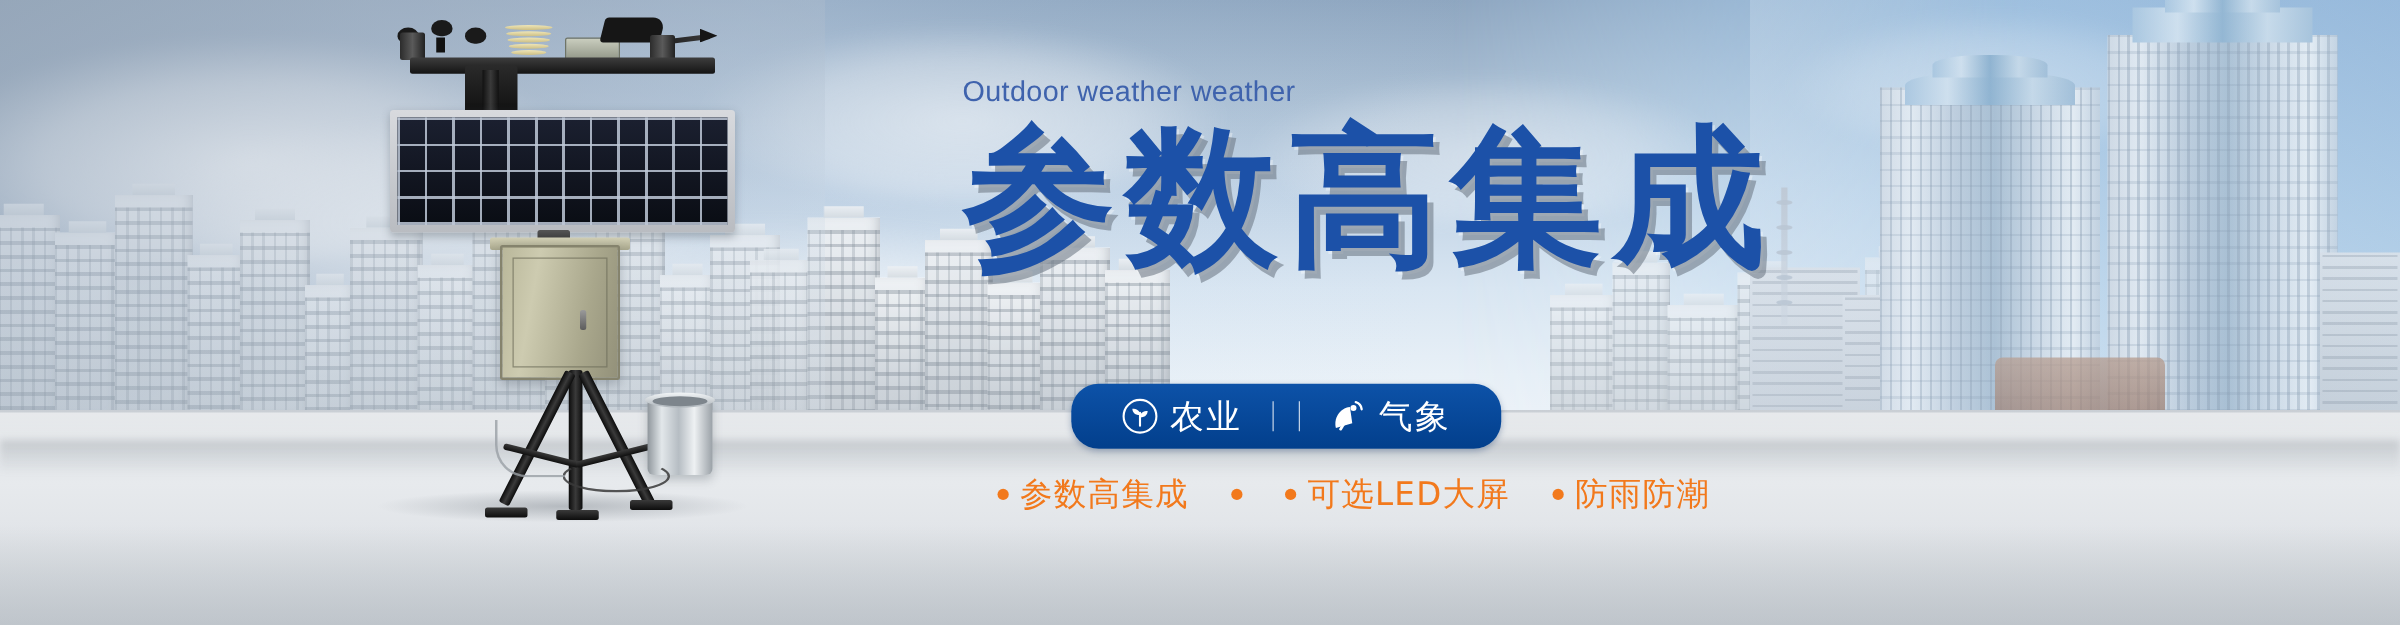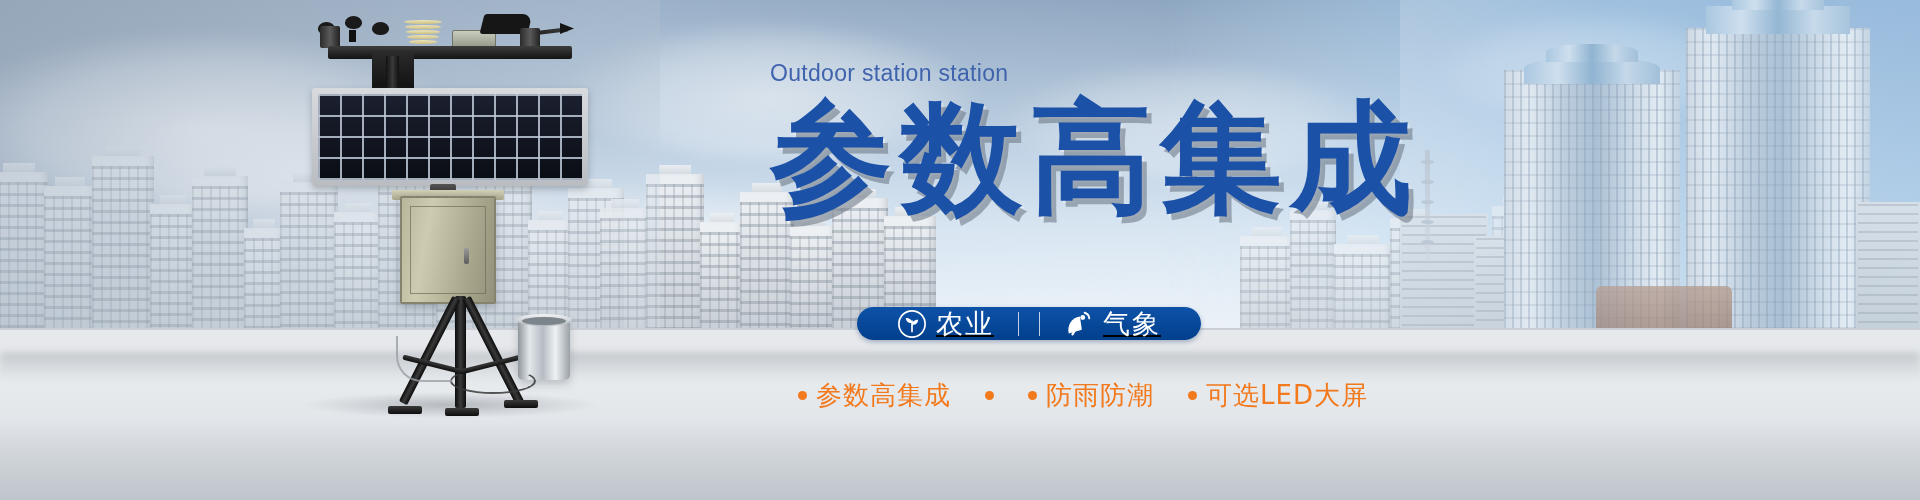--- a/index.html
+++ b/index.html
@@ -215,26 +215,25 @@
   .headline {
     margin-top:6px;
     font-size:122px; line-height:1.08; font-weight:bold;
     color:#1c51a8; letter-spacing:8px;
     font-family:"DejaVu Sans","Liberation Sans",sans-serif;
     text-shadow:5px 6px 0 rgba(104,114,128,.55), 2px 2px 0 rgba(255,255,255,.35);
   }
 
   .pill {
     position:absolute; left:857px; top:307px;
-    height:33px; padding:0 26px;
+    height:52px; padding:0 26px;
     display:flex; align-items:center;
     background:linear-gradient(180deg,#0d52a8,#023f8c);
     border-radius:22px;
     box-shadow:0 2px 5px rgba(30,60,110,.35);
-    text-decoration:underline;
   }
   .pill-item { display:flex; align-items:center; gap:9px; padding:0 14px; }
   .pill-item span.lbl {
     color:#fff; font-size:27px; letter-spacing:2px;
     font-family:"DejaVu Sans","Liberation Sans",sans-serif;
   }
   .pill-sep { width:1px; height:24px; background:rgba(255,255,255,.75); margin:0 10px; }
   .pill-icon { width:30px; height:30px; display:block; }
 
   .bullets {
@@ -386,21 +385,21 @@
 
   <div class="pole">
     <i style="top:10px;"></i>
       <i style="top:30px;"></i>
       <i style="top:50px;"></i>
     <i style="top:70px;"></i>
       <i style="top:90px;"></i>
   </div>
 
   <div class="content">
-    <div class="eyebrow">Outdoor station station</div>
+    <div class="eyebrow">Outdoor weather weather</div>
     <div class="headline">参数高集成</div>
   </div>
 
   <div class="pill">
 
     <div class="pill-item">
       <svg class="pill-icon" viewBox="0 0 32 32">
         <circle cx="16" cy="16" r="14" fill="none" stroke="#fff" stroke-width="1.8"></circle>
         <path d="M16 24 V13" stroke="#fff" stroke-width="1.8" fill="none" stroke-linecap="round"></path>
         <path d="M16 15 C11 15 9.5 12 9.5 9.5 C13 9.5 16 11 16 15 Z" fill="#fff"></path>
@@ -428,21 +427,21 @@
   <div class="bullets">
     <div class="bullet">
       <span class="dot"></span>
       <span class="btxt">参数高集成</span>
     </div>
     <div class="bullet">
       <span class="dot"></span>
     </div>
     <div class="bullet">
       <span class="dot"></span>
-      <span class="btxt">防雨防潮</span>
+      <span class="btxt">可选LED大屏</span>
     </div>
     <div class="bullet">
       <span class="dot"></span>
-      <span class="btxt">可选LED大屏</span>
+      <span class="btxt">防雨防潮</span>
     </div>
   </div>
 
 </div>
 
 </body></html>

